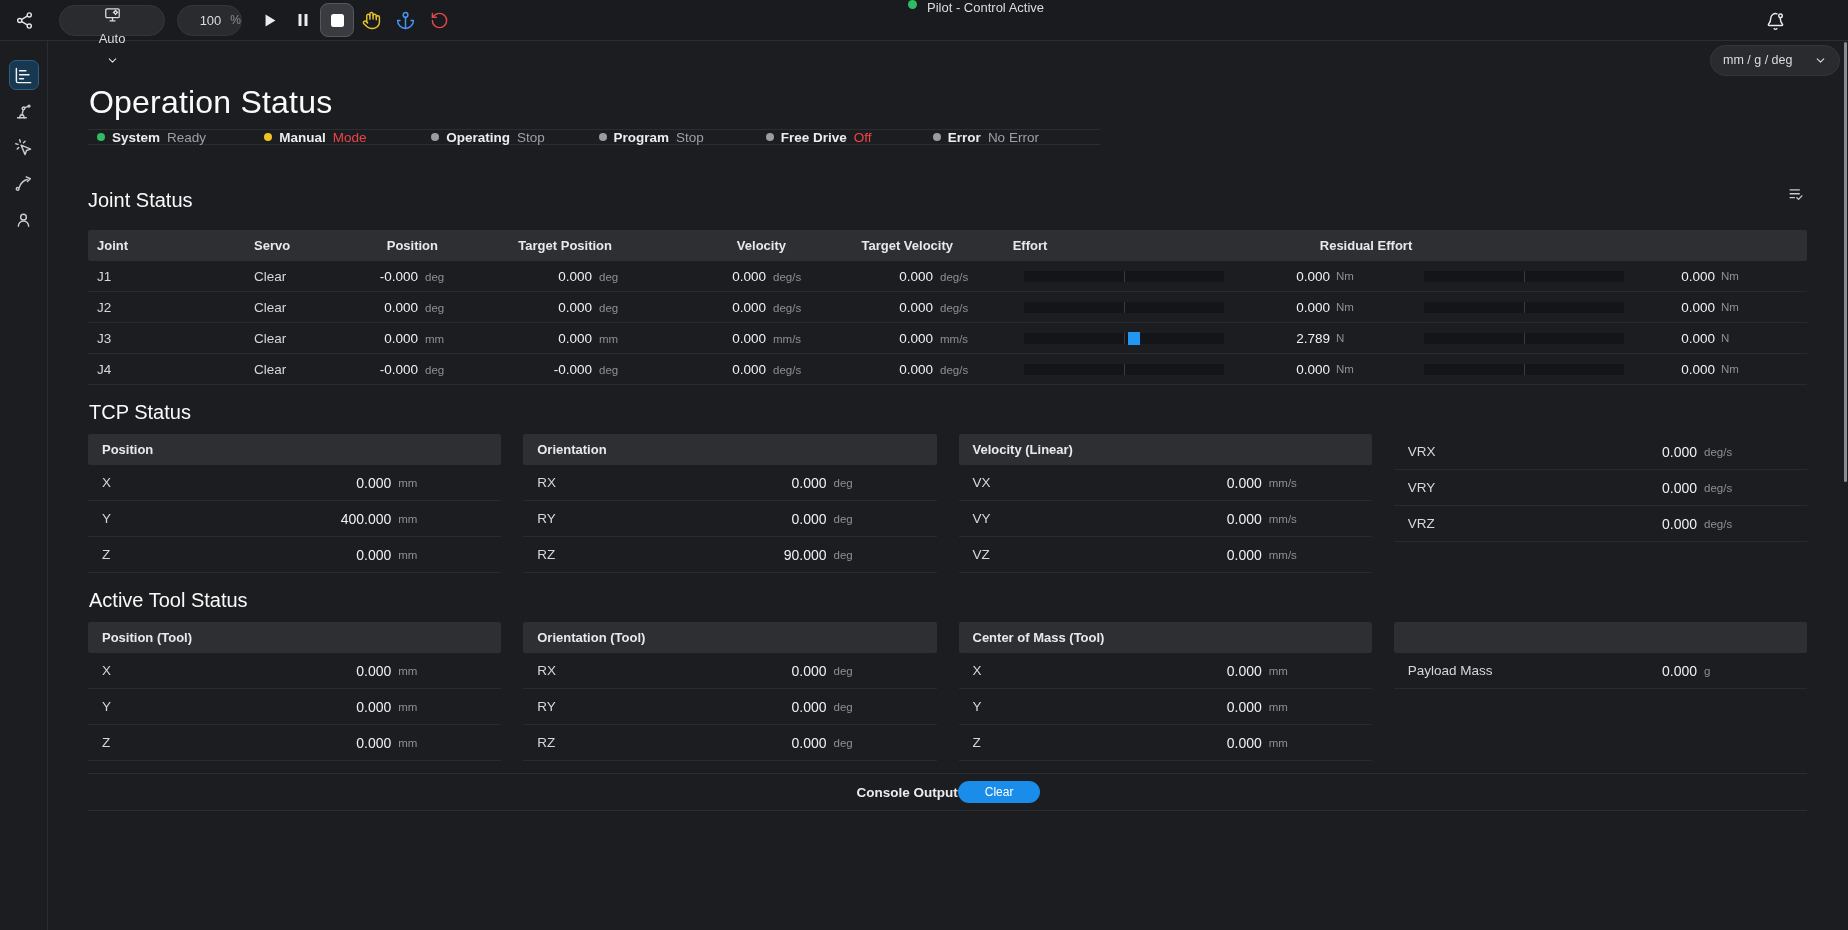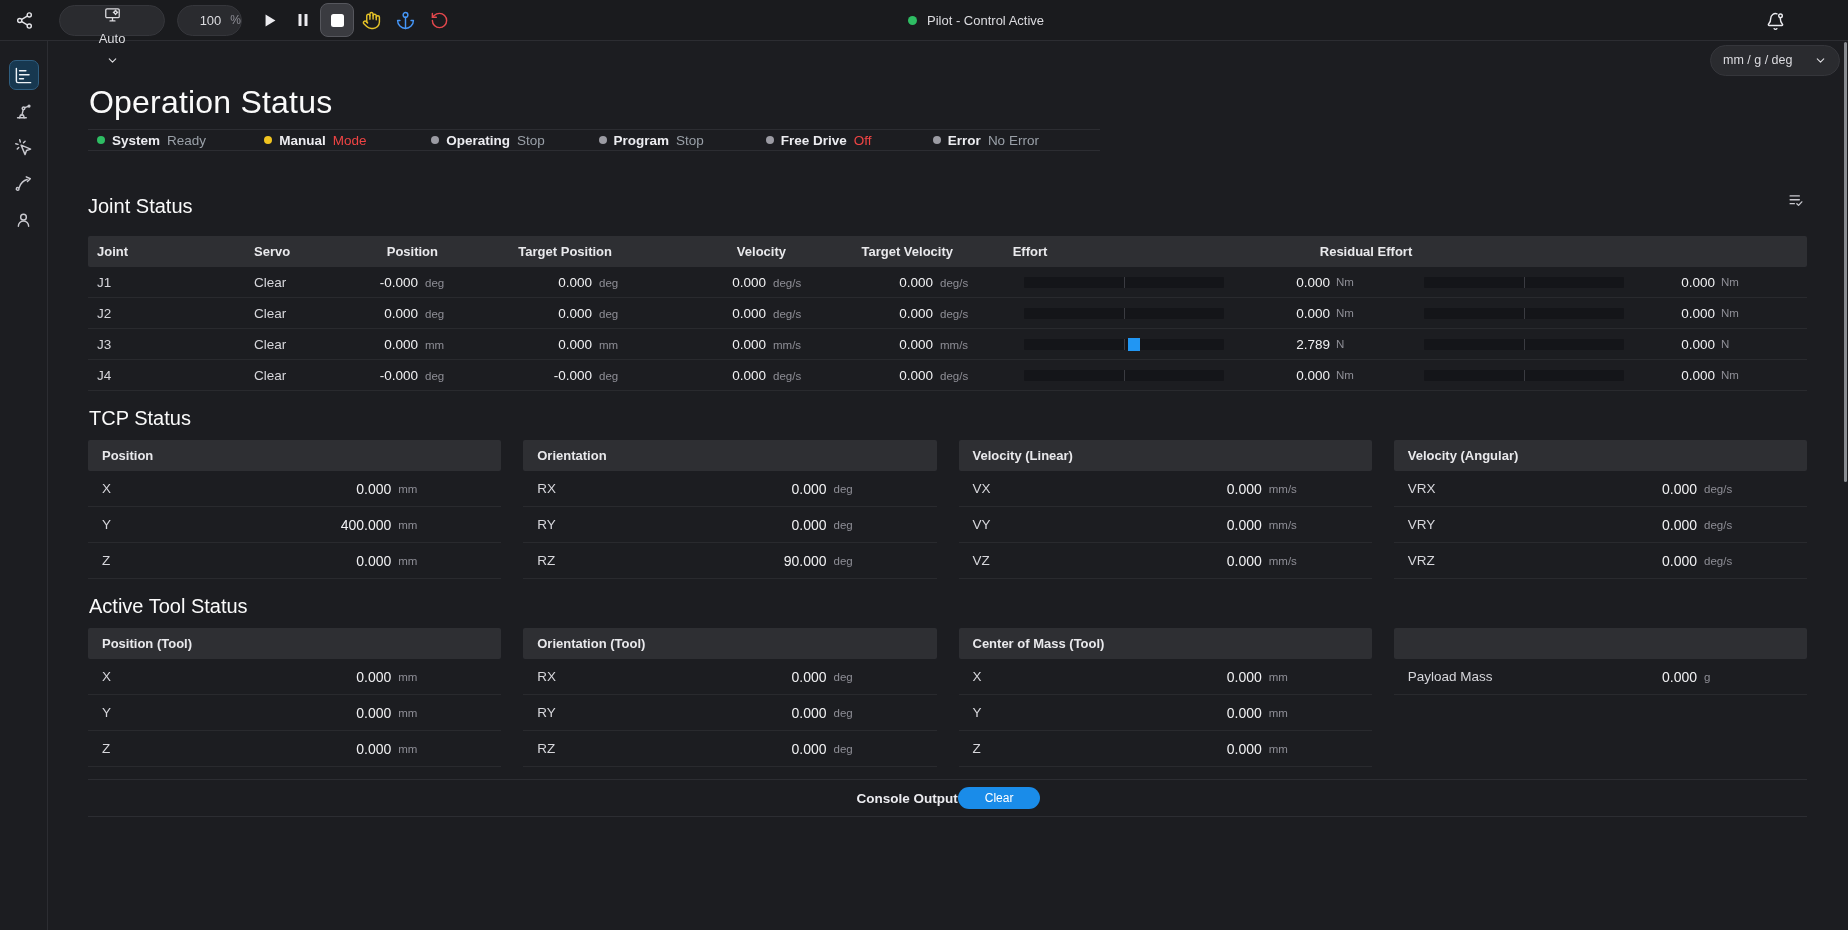--- a/index.html
+++ b/index.html
@@ -19,38 +19,38 @@
   .pill{display:flex;align-items:center;background:var(--pill);border:1px solid #35363b;border-radius:999px;height:31px;color:#dcdce0;font-size:13px;}
   .mode-pill{margin-left:11px;width:106px;padding:0 11px;gap:8px;flex-direction:column;}
   .mode-pill .lbl{flex:1;text-align:left;}
   .zoom-pill{margin-left:12px;width:65px;justify-content:flex-end;gap:9px;}
   .zoom-pill .pct{color:var(--muted);font-size:12px;}
   .tbtns{display:flex;align-items:center;margin-left:10px;}
   .icon-btn{width:34px;height:34px;display:flex;align-items:center;justify-content:center;border-radius:8px;color:#ececf0;}
   .icon-btn.active{background:#3a3b40;border:1px solid #56575d;}
   .stop-glyph{width:13px;height:13px;background:#fff;border-radius:2.5px;}
   .yellow{color:#e7c428;} .blue{color:#4596f7;} .red{color:#e5484d;}
-  .pilot{position:absolute;left:908px;top:0;height:100%;display:flex;align-items:center;gap:10px;font-size:13px;color:#dcdce0;}
+  .pilot{position:absolute;left:908px;top:0;height:100%;display:flex;align-items:flex-start;gap:10px;font-size:13px;color:#dcdce0;}
   .pilot-dot{width:9px;height:9px;border-radius:50%;}
   .topbar-right{margin-left:auto;display:flex;align-items:center;gap:6px;flex-direction:column;}
   .units-pill{width:130px;padding:0 12px;justify-content:space-between;font-size:12.5px;}
 
   
   .shell{display:flex;height:889px;}
   .sidebar{width:48px;flex:none;border-right:1px solid var(--line);display:flex;flex-direction:column;align-items:center;padding-top:19px;gap:6px;}
   .nav-item{width:30px;height:30px;display:flex;align-items:center;justify-content:center;border-radius:7px;color:#c9c9cf;}
   .nav-item.selected{background:#173850;border:1px solid #2f5e80;color:#eef3f7;}
   .content{flex:1;padding:0 41px 0 40px;position:relative;}
 
   h1.sec1{font-size:32px;font-weight:400;line-height:34px;color:var(--txt);margin:44px 0 10px 1px;letter-spacing:.2px;}
   h2.sec{font-size:20px;font-weight:400;line-height:32px;color:var(--txt);margin-top:11px;}
   .sp-tcp{margin:26px 0 6px 1px;} .sp-tool{margin:26px 0 6px 1px;}
 
   
-  .op-block{width:1012px;height:22px;border-top:1px solid var(--line);border-bottom:1px solid var(--line);display:flex;align-items:center;padding-left:9px;margin-top:8px;}
+  .op-block{width:1012px;height:16px;border-top:1px solid var(--line);border-bottom:1px solid var(--line);display:flex;align-items:center;padding-left:9px;margin-top:8px;}
   .sitem{width:169px;display:flex;align-items:center;gap:7px;font-size:13.5px;}
   .sdot{width:8px;height:8px;border-radius:50%;flex:none;}
   .slabel{font-weight:bold;color:#ececf0;}
   .sval{color:#9aa0a8;} .sval.bright{color:#ef4444;}
 
   
   .joint-head{display:flex;align-items:center;justify-content:space-between;margin-top:28px;}
   .listcheck-btn{color:#c9c9cf;padding:4px;margin-right:-2px;}
   .jtable{margin-top:14px;}
   .jgrid{display:grid;grid-template-columns:162px 90px 124px 174px 174px 167px 393px 435px;align-items:center;}
@@ -518,21 +518,20 @@
            <span class="num">0.000</span>
            <span class="punit">mm/s</span>
          </div>
           <div class="prow">
            <span class="plabel">VZ</span>
            <span class="num">0.000</span>
            <span class="punit">mm/s</span>
          </div>
      </div>
         <div class="panel">
-       <div class="panel-head">Velocity (Angular)</div>
        <div class="prow">
            <span class="plabel">VRX</span>
            <span class="num">0.000</span>
            <span class="punit">deg/s</span>
          </div>
           <div class="prow">
            <span class="plabel">VRY</span>
            <span class="num">0.000</span>
            <span class="punit">deg/s</span>
          </div>

